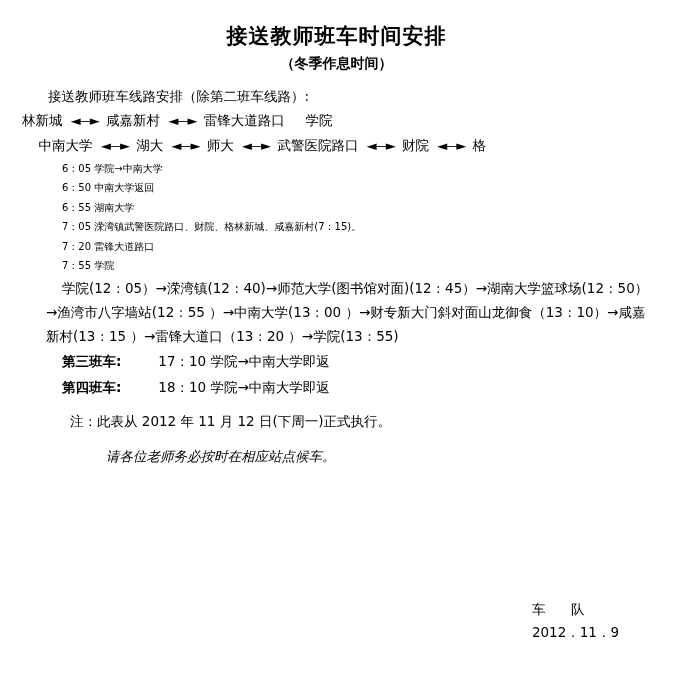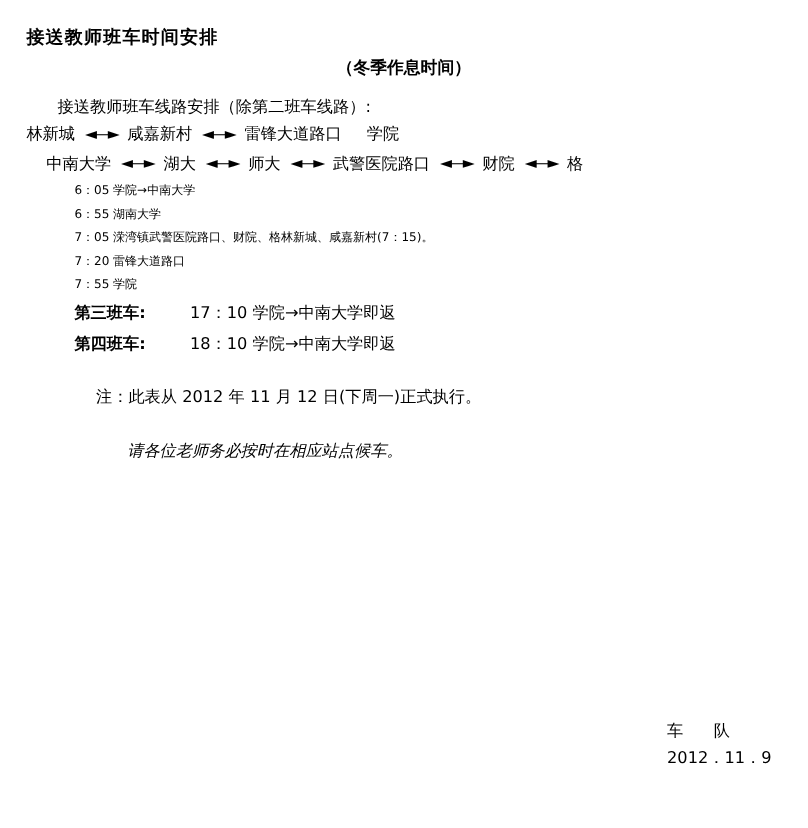--- a/index.html
+++ b/index.html
@@ -15,23 +15,24 @@
     overflow: hidden;
   }
   .page {
     position: relative;
     width: 673px;
     height: 690px;
     box-sizing: border-box;
     padding: 18px 22px 10px 22px;
   }
   .doc-title {
+    text-align: center;
     font-family: "DejaVu Serif", "Liberation Serif", serif;
     font-weight: bold;
-    font-size: 15px;
+    font-size: 21px;
     letter-spacing: 1px;
     margin: 4px 0 6px 0;
     line-height: 1.3;
   }
   .doc-subtitle {
     text-align: center;
     font-family: "DejaVu Serif", "Liberation Serif", serif;
     font-weight: bold;
     font-size: 14px;
     margin: 0 0 10px 0;
@@ -85,32 +86,32 @@
     font-size: 13.5px;
     line-height: 1.78;
     padding-left: 24px;
     margin: 0;
     text-indent: 16px;
   }
   .note {
     font-size: 13.5px;
     line-height: 1.95;
     padding-left: 40px;
-    margin: 18px;
+    margin: 8px;
   }
   .note-body {
     font-size: 13.5px;
     line-height: 1.95;
     padding-left: 84px;
     margin: 0;
     font-style: italic;
   }
   .signature {
     position: absolute;
-    right: 30px;
+    right: 54px;
     bottom: 46px;
     font-size: 13.5px;
     line-height: 1.7;
     text-align: left;
   }
   .sign-name {
     letter-spacing: 6px;
   }
   .sign-date {
     letter-spacing: 0px;
@@ -151,25 +152,27 @@
     <span>师大</span>
     <span class="arrow">◄—►</span>
     <span>武警医院路口</span>
     <span class="arrow">◄—►</span>
     <span>财院</span>
     <span class="arrow">◄—►</span>
     <span>格</span>
   </div>
 
   <div class="sched-line">6：05 学院→中南大学</div>
+  <div class="sched-line">6：50 中南大学返回</div>
   <div class="sched-line">6：55 湖南大学</div>
   <div class="sched-line">7：05 溁湾镇武警医院路口、财院、格林新城、咸嘉新村(7：15)。</div>
   <div class="sched-line">7：20 雷锋大道路口</div>
   <div class="sched-line">7：55 学院</div>
 
+  <div class="trip2">学院(12：05）→溁湾镇(12：40)→师范大学(图书馆对面)(12：45）→湖南大学篮球场(12：50）→渔湾市八字墙站(12：55 ）→中南大学(13：00 ）→财专新大门斜对面山龙御食（13：10）→咸嘉新村(13：15 ）→雷锋大道口（13：20 ）→学院(13：55)</div>
 
   <div class="run-line">
     <span class="run-label">第三班车:</span>
     <span>17：10 学院→中南大学即返</span>
   </div>
 
   <div class="run-line">
     <span class="run-label">第四班车:</span>
     <span>18：10 学院→中南大学即返</span>
   </div>

